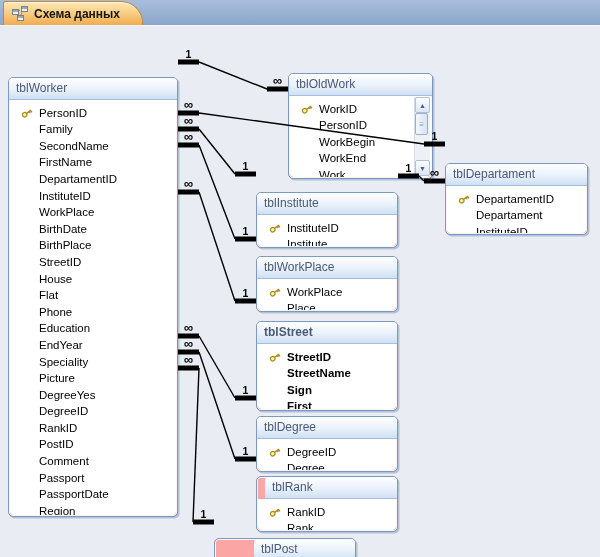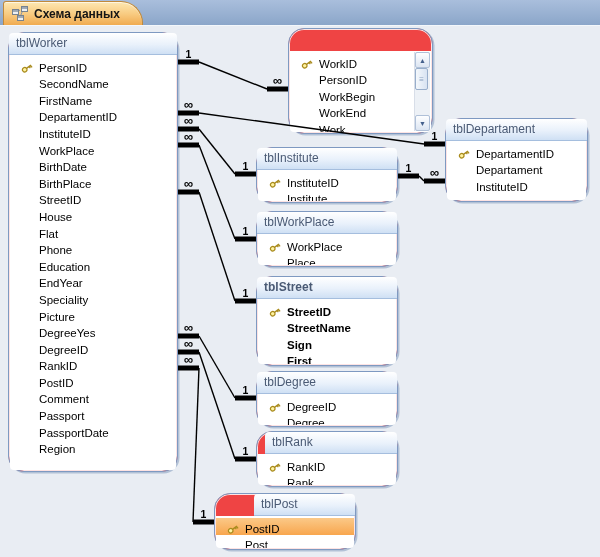--- a/index.html
+++ b/index.html
@@ -9,23 +9,23 @@
           background:linear-gradient(#A9BEDC,#8BA6C9);}
   .tab{position:absolute;left:3px;top:1px;height:24px;display:flex;align-items:center;gap:6px;
        padding:0 22px 0 8px;box-sizing:border-box;
        background:linear-gradient(#FDE8B2,#F8C97E 55%,#F0AB50);
        border:1px solid #C18A3B;border-bottom:none;border-radius:3px 22px 0 0;
        box-shadow:inset 0 1px 0 rgba(255,255,255,.65);text-align:right;}
   .tab span{font-size:12px;font-weight:bold;color:#141414;white-space:nowrap}
   .canvas{position:absolute;left:0;top:25px;width:600px;height:532px;background:#E9EDF3;
           border-top:1px solid #F3F7FB;box-sizing:border-box}
   .layer{position:absolute;left:0;top:0;width:600px;height:557px;pointer-events:none}
-  .tbox{position:absolute;box-sizing:border-box;background:#ef4444;border:1px solid #7E99C1;
-        border-radius:16px;pointer-events:auto;
-        box-shadow:1.5px 1.5px 0 #B2C1D6, inset 0 0 0 1px rgba(255,255,255,.85);}
+  .tbox{position:absolute;box-sizing:border-box;background:#fca5a5;border:1px solid #7E99C1;
+        border-radius:5px;pointer-events:auto;
+        box-shadow:1.5px 1.5px 0 #B2C1D6, inset 0 0 0 1px rgba(255,255,255,.85);margin-top:45px;}
   .thead{height:21px;line-height:21px;padding-left:7px;font-size:12px;color:#4A5A74;
          background:linear-gradient(#FFFFFF,#E9F1FB 55%,#CFE0F4);
          border-bottom:1px solid #A5BEDE;border-radius:4px 4px 0 0;
          overflow:hidden;white-space:nowrap}
   .tbody{position:absolute;left:1px;right:1px;top:22px;bottom:1px;background:#fff;
          padding-top:2px;border-radius:0 0 4px 4px;overflow:hidden}
   .frow{height:16.6px;display:flex;align-items:flex-end;font-size:11.5px;color:#000;white-space:nowrap}
   .frow.selected{background:linear-gradient(#FBC988,#F8A64E);}
   .keyc{width:18px;padding-left:11px;display:flex;align-items:center;flex:none}
   .fname{flex:none}
@@ -68,20 +68,24 @@
               <g transform="rotate(-38 6 6)">
                 <circle cx="3.1" cy="6" r="2.2" fill="#FFF3A0" stroke="#A98B1D" stroke-width="1.2"></circle>
                 <path d="M5.4 6 H11 M8.6 6 V8.1 M10.4 6 V8.6" stroke="#A98B1D" stroke-width="1.3" fill="none"></path>
               </g>
             </svg>
           </span>
           <span class="fname">PersonID</span>
         </div>
         <div class="frow">
           <span class="keyc"></span>
+          <span class="fname">Family</span>
+        </div>
+        <div class="frow">
+          <span class="keyc"></span>
           <span class="fname">SecondName</span>
         </div>
         <div class="frow">
           <span class="keyc"></span>
           <span class="fname">FirstName</span>
         </div>
         <div class="frow">
           <span class="keyc"></span>
           <span class="fname">DepartamentID</span>
         </div>
@@ -161,20 +165,21 @@
           <span class="keyc"></span>
           <span class="fname">PassportDate</span>
         </div>
         <div class="frow">
           <span class="keyc"></span>
           <span class="fname">Region</span>
         </div>
       </div>
     </div>
     <div class="tbox" style="left: 288px; top: 28px; width: 145px; height: 106px;">
+      <div class="thead">tblOldWork</div>
       <div class="tbody">
         <div class="frow">
           <span class="keyc">
             <svg width="12" height="12" viewBox="0 0 12 12">
               <g transform="rotate(-38 6 6)">
                 <circle cx="3.1" cy="6" r="2.2" fill="#FFF3A0" stroke="#A98B1D" stroke-width="1.2"></circle>
                 <path d="M5.4 6 H11 M8.6 6 V8.1 M10.4 6 V8.6" stroke="#A98B1D" stroke-width="1.3" fill="none"></path>
               </g>
             </svg>
           </span>
@@ -196,21 +201,21 @@
           <span class="keyc"></span>
           <span class="fname">Work</span>
         </div>
       </div>
       <div class="sbar">
         <div class="sbtn" style="top: 0px;">▲</div>
         <div class="sthumb">≡</div>
         <div class="sbtn" style="bottom: 0px;">▼</div>
       </div>
     </div>
-    <div class="tbox" style="left: 445px; top: 118px; width: 143px; height: 84px;">
+    <div class="tbox" style="left: 445px; top: 118px; width: 143px; height: 72px;">
       <div class="thead">tblDepartament</div>
       <div class="tbody">
         <div class="frow">
           <span class="keyc">
             <svg width="12" height="12" viewBox="0 0 12 12">
               <g transform="rotate(-38 6 6)">
                 <circle cx="3.1" cy="6" r="2.2" fill="#FFF3A0" stroke="#A98B1D" stroke-width="1.2"></circle>
                 <path d="M5.4 6 H11 M8.6 6 V8.1 M10.4 6 V8.6" stroke="#A98B1D" stroke-width="1.3" fill="none"></path>
               </g>
             </svg>

